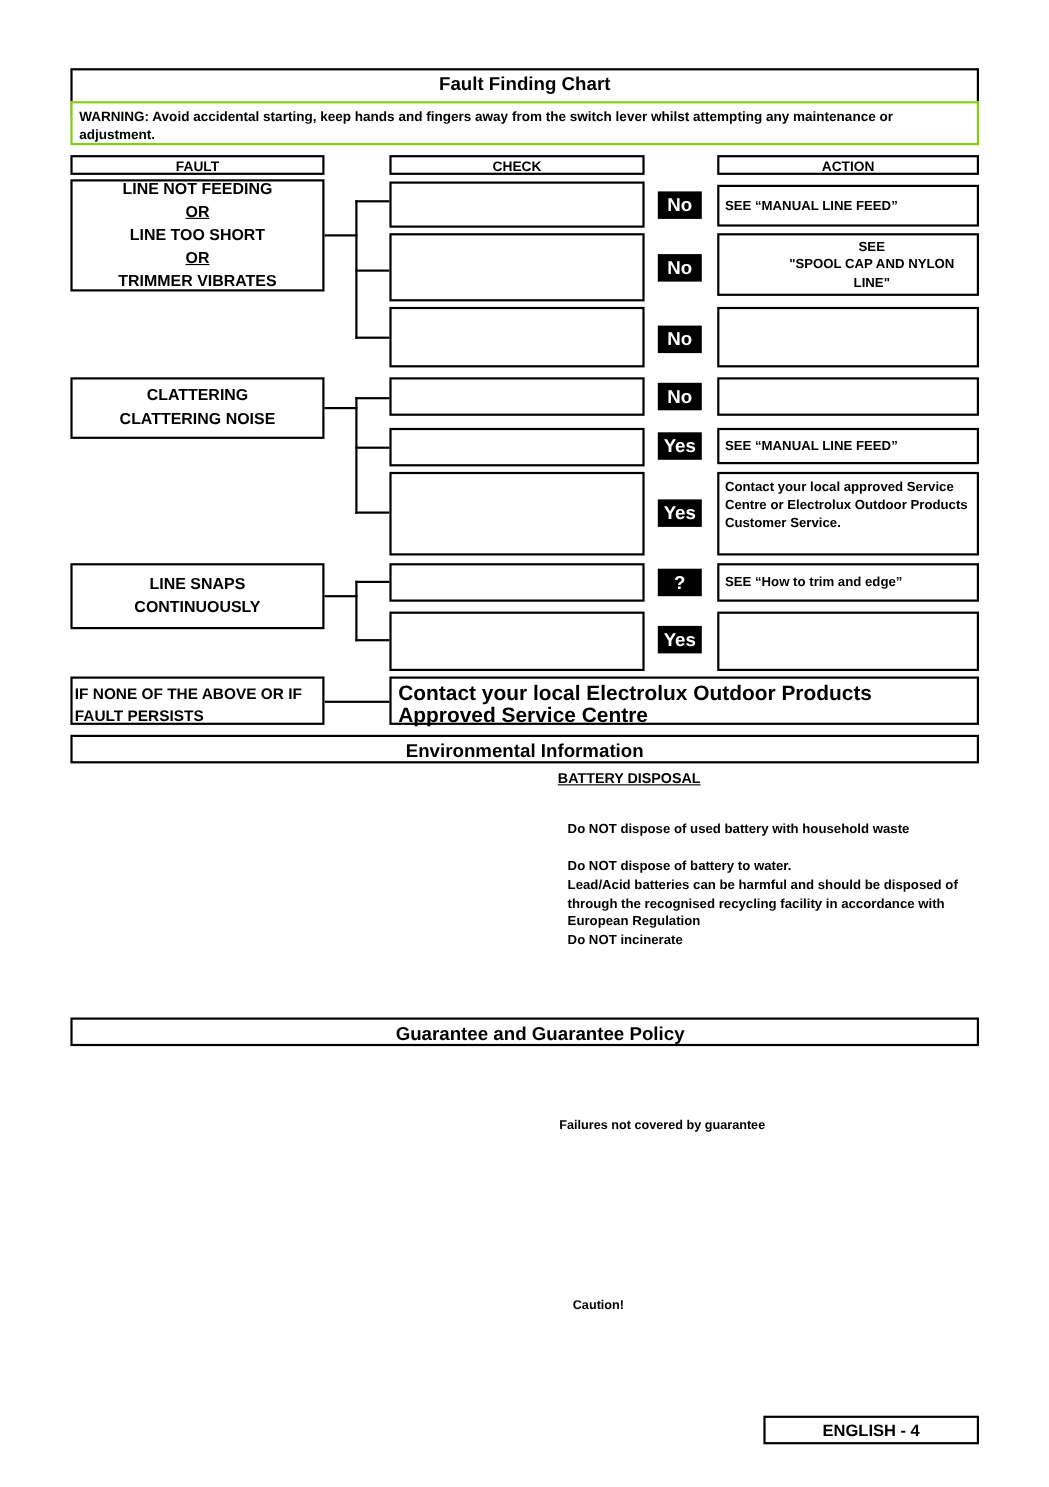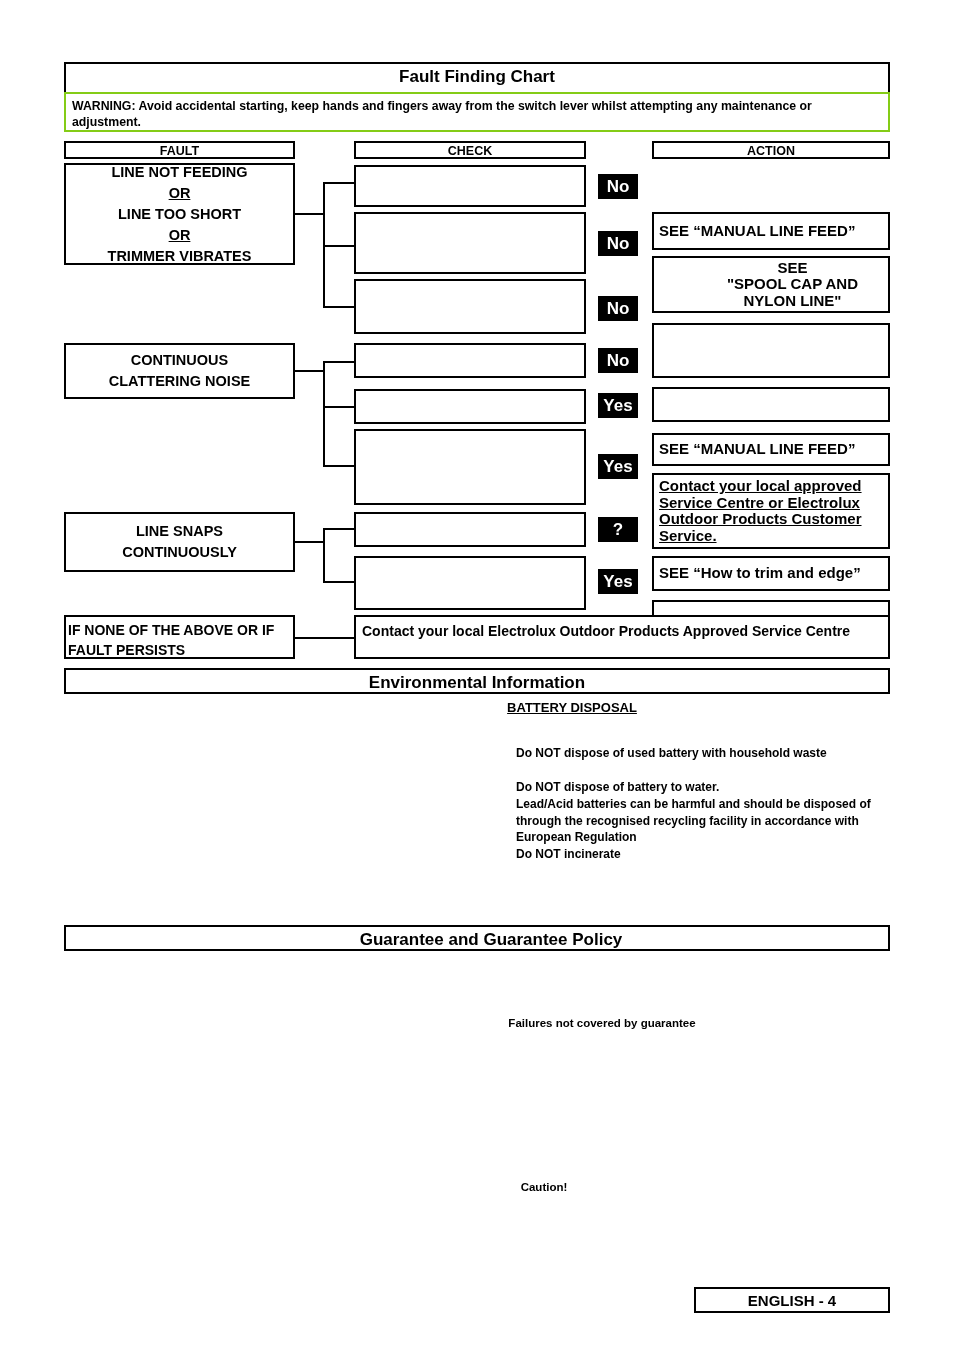--- a/index.html
+++ b/index.html
@@ -70,24 +70,23 @@
     border: 2px solid #000;
     box-sizing: border-box;
     background: #fff;
   }
   .action-box {
     position: absolute;
     border: 2px solid #000;
     box-sizing: border-box;
     background: #fff;
     font-weight: bold;
-    font-size: 15px;
+    font-size: 12px;
     line-height: 16.5px;
     padding: 3px 5px;
-    margin-top: 44px;
   }
   .action-box.center { text-align: center; }
   .action-box.vcenter { display: flex; align-items: center; }
   .badge {
     position: absolute;
     background: #000;
     color: #fff;
     font-weight: bold;
     font-size: 17px;
     text-align: center;
@@ -109,21 +108,21 @@
     font-size: 14px;
     line-height: 20px;
     padding: 3px 2px 2px 2px;
     background: #fff;
   }
   .bottom-right {
     position: absolute;
     border: 2px solid #000;
     box-sizing: border-box;
     font-weight: bold;
-    font-size: 14px;
+    font-size: 19px;
     line-height: 20px;
     padding: 4px 6px;
     background: #fff;
   }
   .sub-head {
     position: absolute;
     font-weight: bold;
     font-size: 13px;
     text-align: center;
     text-decoration: underline;
@@ -167,21 +166,21 @@
 
   <div class="fault-box" style="left:64px; top:163px; width:231px; height:102px;">
     <div>LINE NOT FEEDING</div>
     <div><u>OR</u></div>
     <div>LINE TOO SHORT</div>
     <div><u>OR</u></div>
     <div>TRIMMER VIBRATES</div>
   </div>
 
   <div class="fault-box" style="left:64px; top:343px; width:231px; height:56px;">
-    <div>CONTINUOUS</div>
+    <div>CLATTERING</div>
     <div>CLATTERING NOISE</div>
   </div>
 
   <div class="fault-box" style="left:64px; top:512px; width:231px; height:60px;">
     <div>LINE SNAPS</div>
     <div>CONTINUOUSLY</div>
   </div>
 
   <div class="connector" style="left:295px; top:213px; width:30px; height:2px;"></div>
   <div class="connector" style="left:323px; top:182px; width:2px; height:126px;"></div>
@@ -226,21 +225,21 @@
     <div>SEE</div>
     <div>"SPOOL CAP AND NYLON LINE"</div>
   </div>
 
   <div class="action-box" style="left:652px; top:279px; width:238px; height:55px;"></div>
 
   <div class="action-box" style="left:652px; top:343px; width:238px; height:35px;"></div>
 
   <div class="action-box vcenter" style="left:652px; top:389px; width:238px; height:33px;">SEE “MANUAL LINE FEED”</div>
 
-  <div class="action-box" style="left:652px; top:429px; width:238px; height:76px;text-decoration:underline;">Contact your local approved Service Centre or Electrolux Outdoor Products Customer Service.</div>
+  <div class="action-box" style="left:652px; top:429px; width:238px; height:76px;">Contact your local approved Service Centre or Electrolux Outdoor Products Customer Service.</div>
 
   <div class="action-box vcenter" style="left:652px; top:512px; width:238px; height:35px;">SEE “How to trim and edge”</div>
 
   <div class="action-box" style="left:652px; top:556px; width:238px; height:54px;"></div>
 
   <div class="bottom-left" style="left:64px; top:615px; width:231px; height:44px;">IF NONE OF THE ABOVE OR IF FAULT PERSISTS</div>
   <div class="bottom-right" style="left:354px; top:615px; width:536px; height:44px;">Contact your local Electrolux Outdoor Products Approved Service Centre</div>
 
   <div class="title-bar" style="left:64px; top:668px; width:826px; height:26px;">Environmental Information</div>
 

